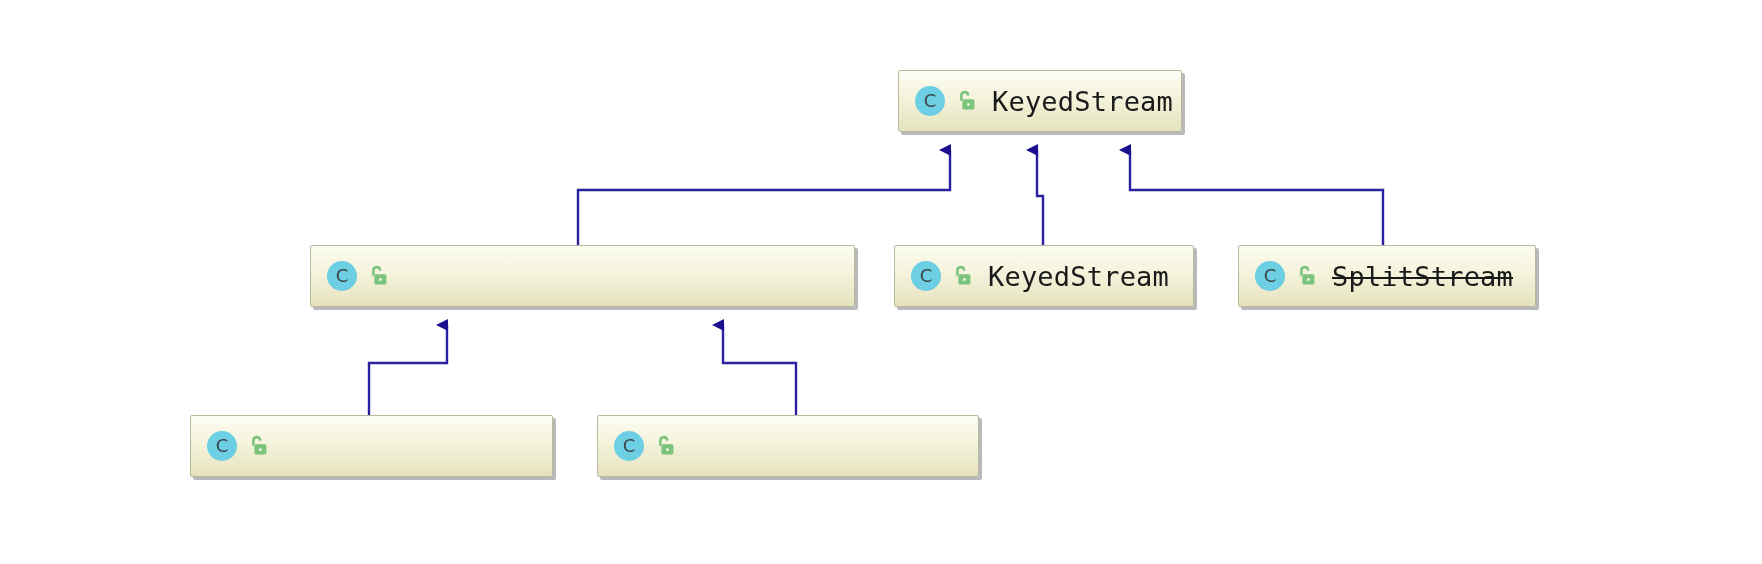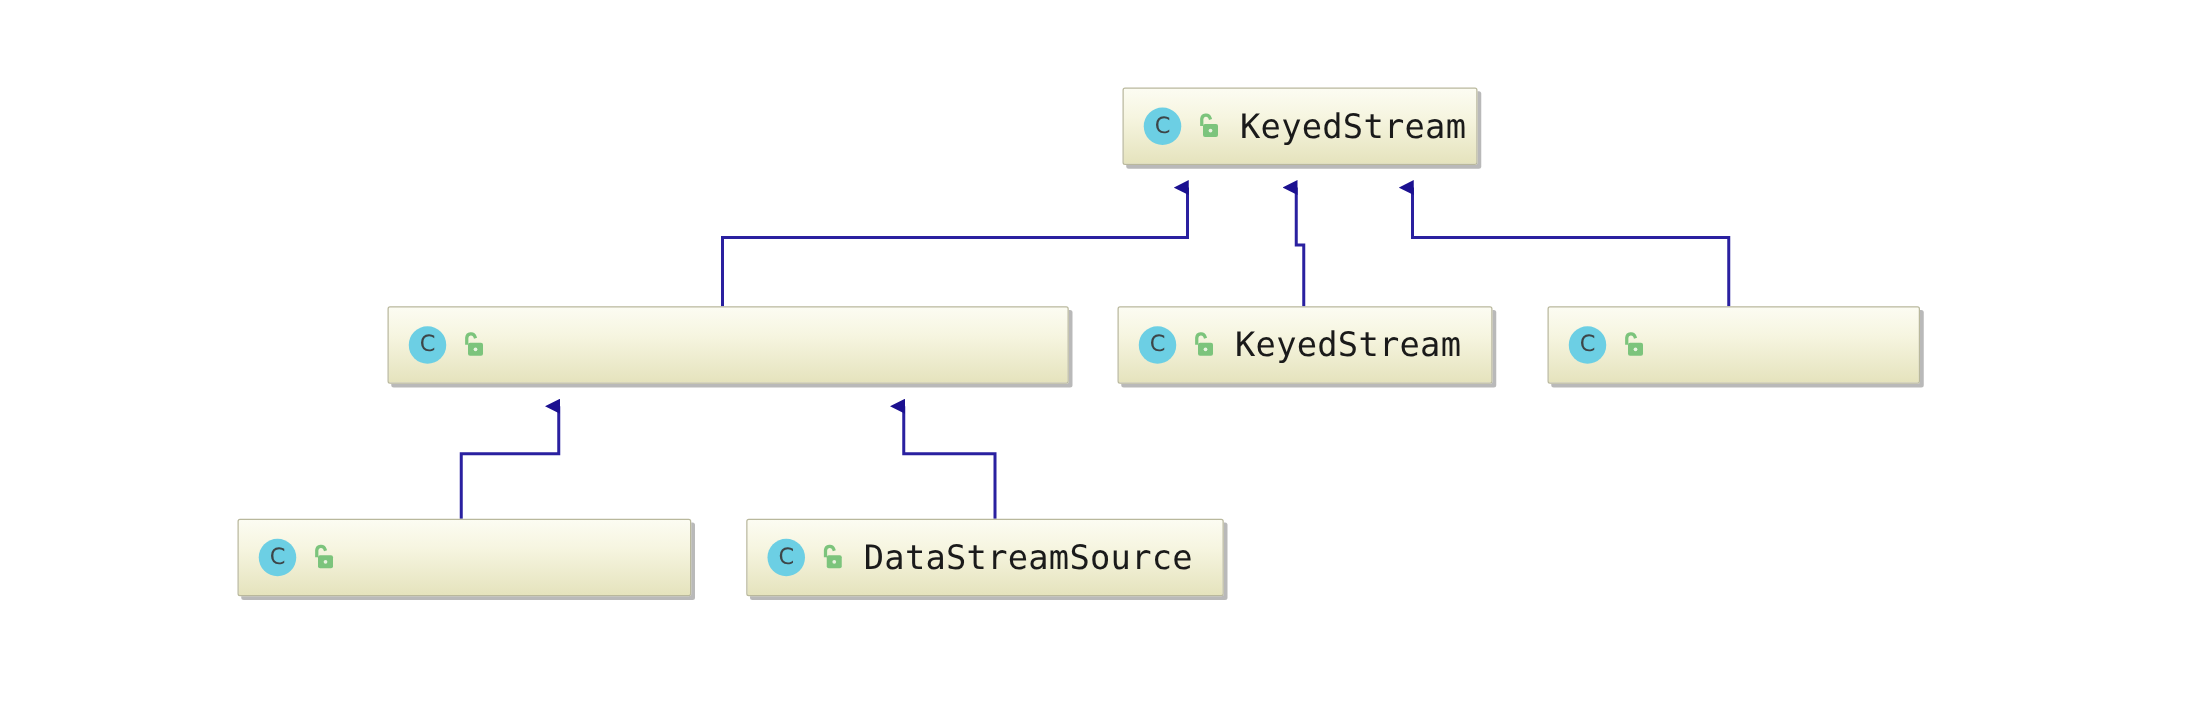--- a/index.html
+++ b/index.html
@@ -145,20 +145,21 @@
     <span class="node-icons">
       <span class="class-icon">
         <span>C</span>
       </span>
       <svg class="lock-icon" viewBox="0 0 20 22">
         <path d="M5.4 9.5 L5.4 5.2 A3.4 3.4 0 0 1 12.0 4.4" fill="none" stroke="#7cc47c" stroke-width="2.6" stroke-linecap="square"></path>
         <rect x="6.4" y="9.2" width="12.0" height="10.4" rx="1.6" fill="#7cc47c"></rect>
         <circle cx="12.4" cy="14.4" r="1.5" fill="#e9f2e0"></circle>
       </svg>
     </span>
+    <span class="node-label deprecated">SplitStream</span>
   </div>
 
   <div class="uml-node" style="left: 190px; top: 415px; width: 363px; height: 62px;">
     <span class="node-icons">
       <span class="class-icon">
         <span>C</span>
       </span>
       <svg class="lock-icon" viewBox="0 0 20 22">
         <path d="M5.4 9.5 L5.4 5.2 A3.4 3.4 0 0 1 12.0 4.4" fill="none" stroke="#7cc47c" stroke-width="2.6" stroke-linecap="square"></path>
         <rect x="6.4" y="9.2" width="12.0" height="10.4" rx="1.6" fill="#7cc47c"></rect>
@@ -171,16 +172,15 @@
     <span class="node-icons">
       <span class="class-icon">
         <span>C</span>
       </span>
       <svg class="lock-icon" viewBox="0 0 20 22">
         <path d="M5.4 9.5 L5.4 5.2 A3.4 3.4 0 0 1 12.0 4.4" fill="none" stroke="#7cc47c" stroke-width="2.6" stroke-linecap="square"></path>
         <rect x="6.4" y="9.2" width="12.0" height="10.4" rx="1.6" fill="#7cc47c"></rect>
         <circle cx="12.4" cy="14.4" r="1.5" fill="#e9f2e0"></circle>
       </svg>
     </span>
-    <span class="node-label">DataStreamSource</span>
   </div>
 
 </div>
 
 </body></html>

